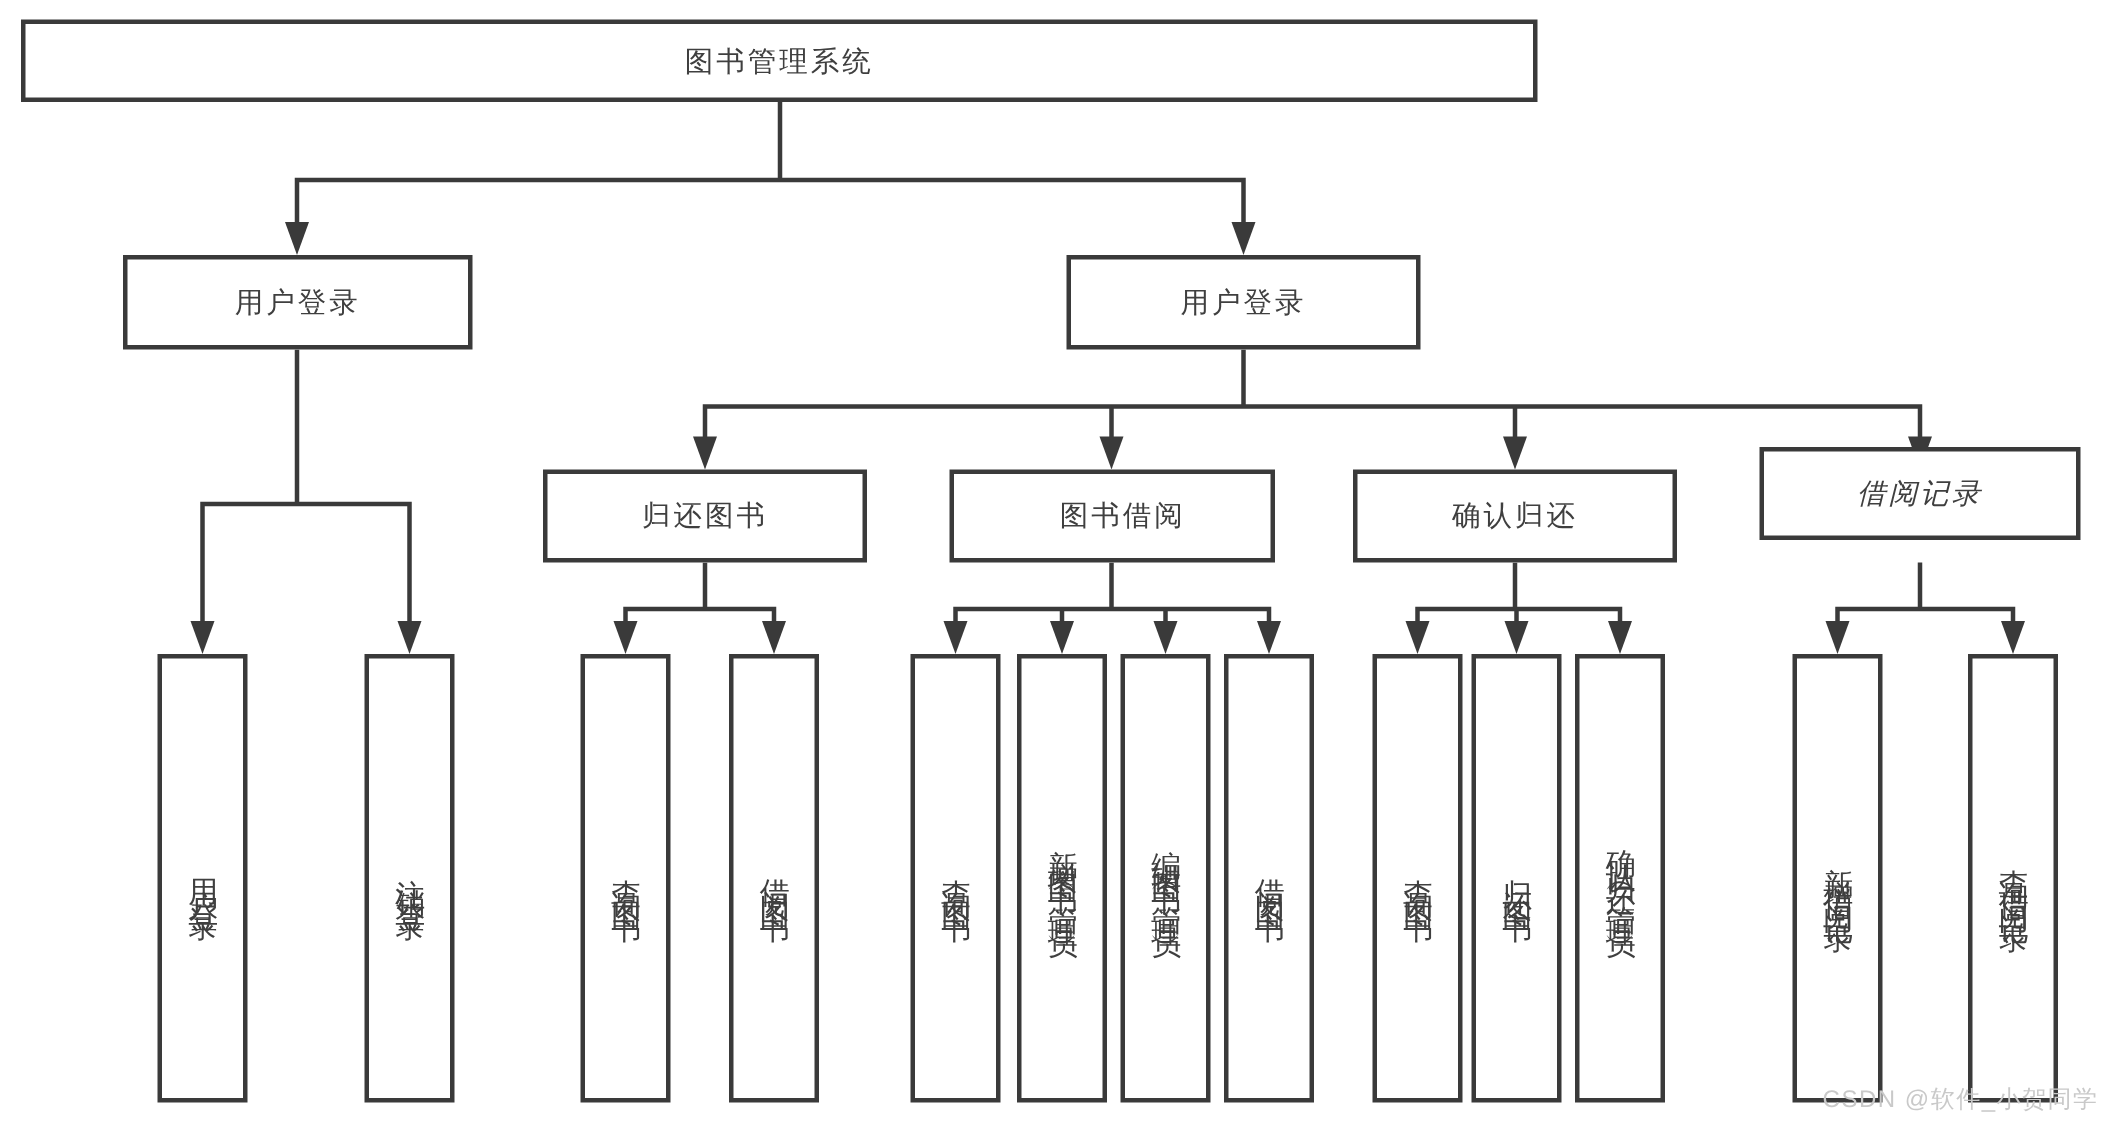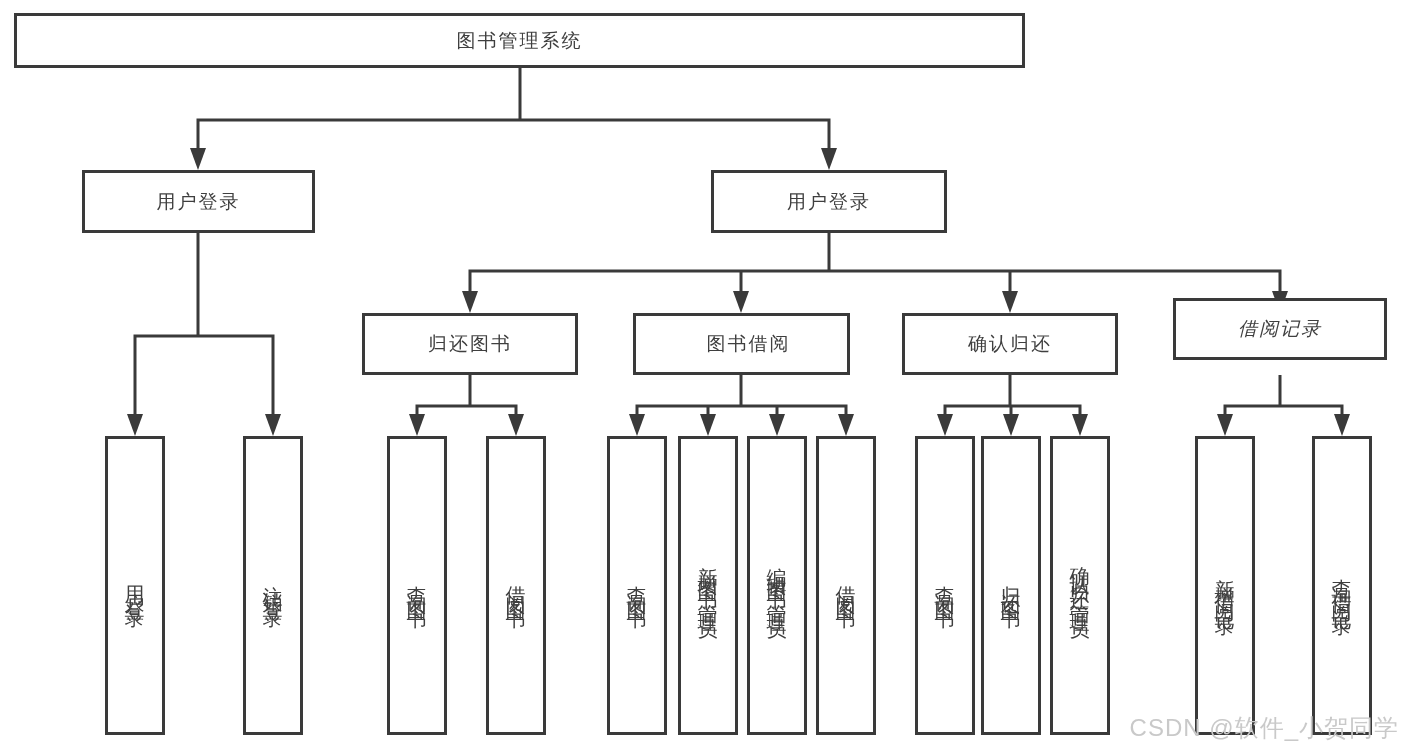--- a/index.html
+++ b/index.html
@@ -60,21 +60,21 @@
   #l-c4 { left: 816px; }
   #l-d1 { left: 915px; }
   #l-d2 { left: 981px; }
   #l-d3 { left: 1050px; }
   #l-e1 { left: 1195px; }
   #l-e2 { left: 1312px; }
   #watermark {
     position: absolute;
     right: 6px;
     bottom: 3px;
-    font-size: 24px;
+    font-size: 16px;
     color: var(--wm, #c9c9c9);
     letter-spacing: 1px;
     z-index: 2;
     margin-top: 32px;
   }
 </style>
 </head>
 <body>
 
 <div id="canvas" style="--line: #3a3a3a; --text: #3f3f3f; --wm: #c9c9c9; --bg: #ffffff;">

